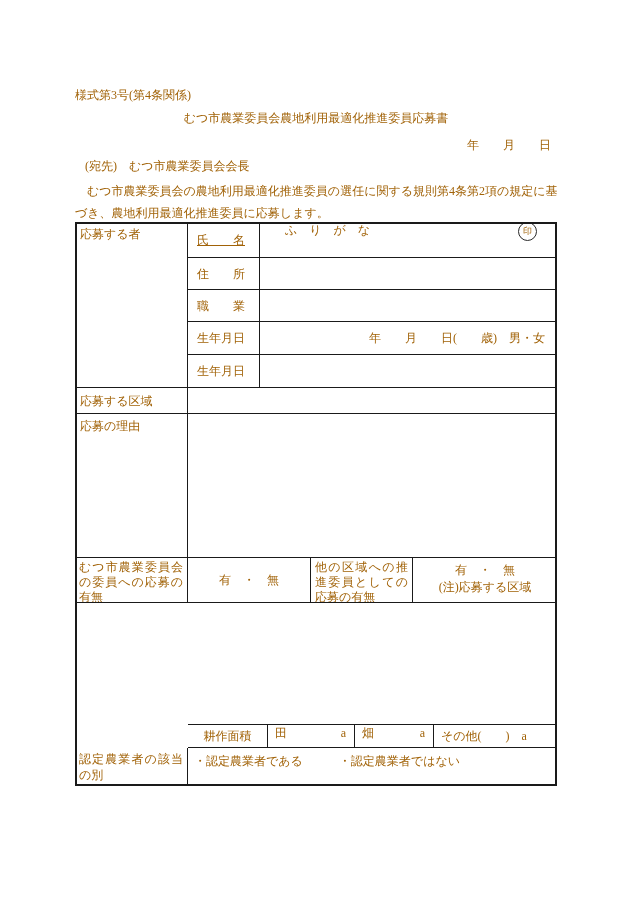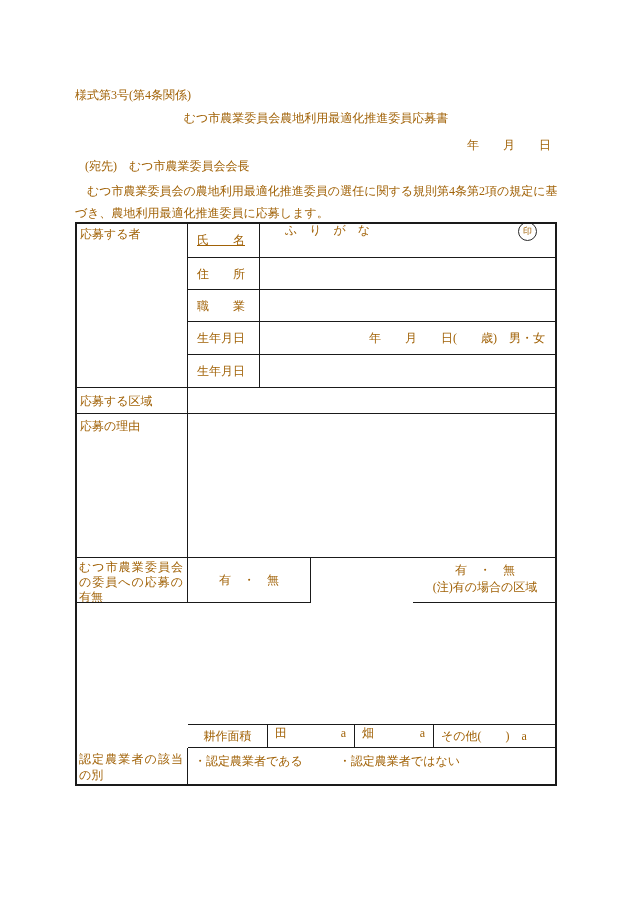--- a/index.html
+++ b/index.html
@@ -72,23 +72,24 @@
     <div class="cell er" style="left:185px;top:133px;width:297px;height:33px;"></div>
 
     <div class="cell cy" style="left:0;top:166px;width:113px;height:26px;padding-left:5px;">応募する区域</div>
     <div class="cell er" style="left:113px;top:166px;width:369px;height:26px;"></div>
 
     <div class="cell toplab" style="left:0;top:192px;width:113px;height:144px;">応募の理由</div>
     <div class="cell er" style="left:113px;top:192px;width:369px;height:144px;"></div>
 
     <div class="cell lab" style="left:0;top:336px;width:113px;height:45px;">むつ市農業委員会の委員への応募の有無</div>
     <div class="cell cx" style="left:113px;top:336px;width:123px;height:45px;">有　・　無</div>
+    <div class="cell lab" style="left:236px;top:336px;width:102px;height:45px;">他の区域への推進委員としての応募の有無</div>
     <div class="cell er ctr2" style="left:338px;top:336px;width:144px;height:45px;">
       <div>有　・　無</div>
-      <div>(注)有の場合の区域</div>
+      <div>(注)応募する区域</div>
     </div>
 
     <div class="cell er" style="left:113px;top:381px;width:369px;height:122px;"></div>
 
     <div class="cell cx" style="left:113px;top:503px;width:80px;height:23px;">耕作面積</div>
     <div class="cell between" style="left:193px;top:503px;width:87px;height:23px;padding:0 8px 0 7px;">
       <span>田</span>
       <span>a</span>
     </div>
     <div class="cell between" style="left:280px;top:503px;width:79px;height:23px;padding:0 8px 0 7px;">

